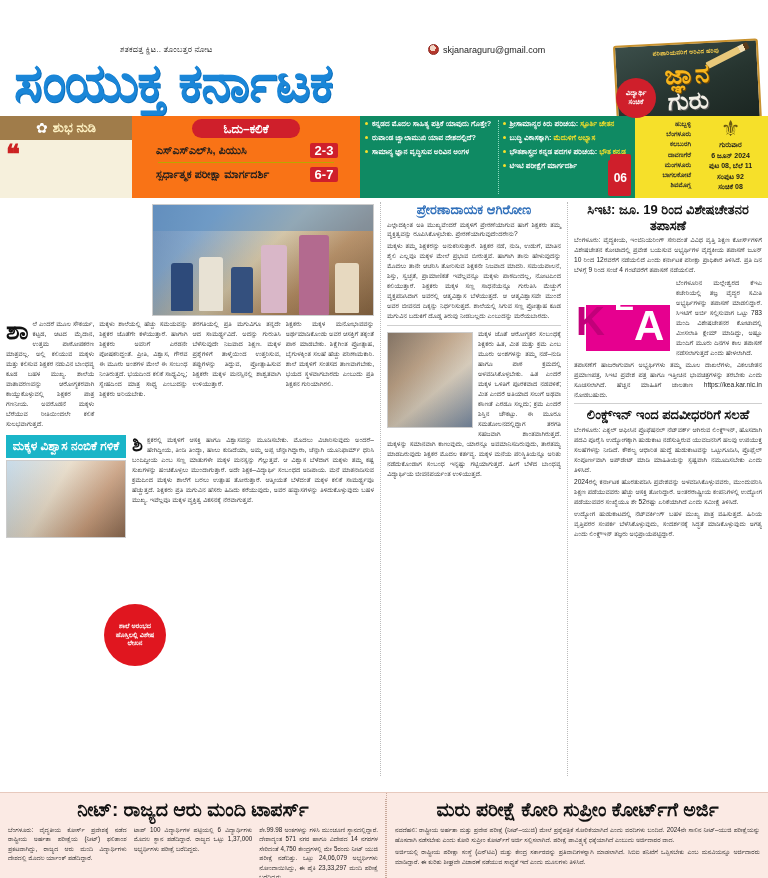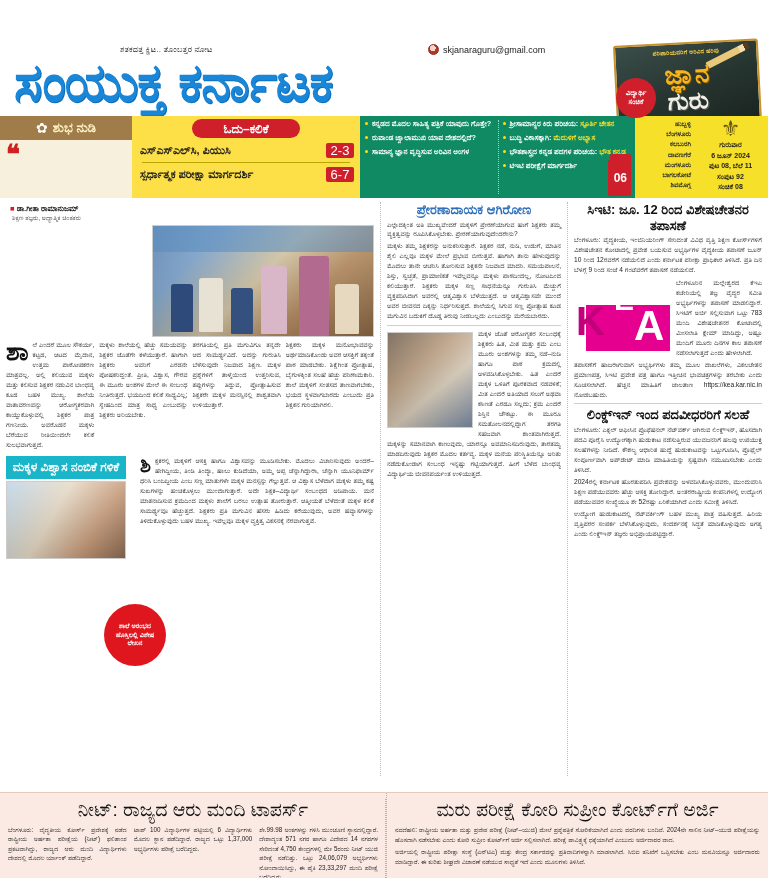--- a/index.html
+++ b/index.html
@@ -83,33 +83,33 @@
   .ix-shubha .flower { font-size: 14px; color: #fff; }
   .ix-shubha .body {
     padding: 4px 4px 2px 20px; font-size: 7.2px; color: #4a3a20;
     line-height: 1.5; text-align: center; font-weight: bold;
   }
   .ix-shubha .quote {
     position: absolute; left: 6px; top: 30px;
     font-size: 26px; color: #c22; font-weight: bold; line-height: .7;
     font-family: "Liberation Serif", serif;
   }
-  .ix-odu { width: 228px; background: #fde047; position: relative; padding: 2px 4px; }
+  .ix-odu { width: 228px; background: #f97316; position: relative; padding: 2px 20px; }
   .ix-odu .pill {
     margin: 1px auto 4px; width: 108px; height: 19px; border-radius: 10px;
     background: #cf1f2b; color: #fff; font-size: 12px; font-weight: bold;
     display: flex; align-items: center; justify-content: center;
   }
   .ix-odu .row {
     display: flex; align-items: center; justify-content: space-between;
     padding: 1px 2px 1px 4px;
   }
   .ix-odu .row .txt { font-size: 11px; font-weight: bold; color: #1d1d1d; }
   .ix-odu .num {
-    background: #cf1f2b; color: #fff; font-size: 13px; font-weight: normal;
+    background: #cf1f2b; color: #fff; font-size: 13px; font-weight: bold;
     padding: 0 4px; border-radius: 2px; min-width: 28px; text-align: center; margin-left: 8px;
   }
   .ix-odu .sep { height: 1px; background: #b9a700; margin: 3px 6px; }
   .ix-green { width: 275px; background: #0f8a63; display: flex; position: relative; }
   .ix-green .col { flex: 1; padding: 3px 3px 0 5px; }
   .ix-green .it {
     font-size: 7.3px; color: #fff; line-height: 1.35; margin-bottom: 4px;
     position: relative; padding-left: 7px; font-weight: bold;
   }
   .ix-green .it::before {
@@ -224,21 +224,21 @@
   }
 
   
   .bottom {
     position: absolute; left: 0; bottom: 0; width: 768px; height: 126px;
     background: #fbeae4; border-top: 1px solid #e7c9bd; display: flex;
   }
   .bt-left { width: 386px; padding: 6px 8px 4px; position: relative; }
   .bt-right { width: 382px; padding: 6px 8px 4px; border-left: 1px dotted #c9a99b; }
   .bt-head {
-    font-size: 19px; font-weight: normal; color: #111; text-align: center;
+    font-size: 19px; font-weight: bold; color: #111; text-align: center;
     line-height: 1.2; padding-bottom: 3px;
   }
   .bt-cols { display: flex; gap: 7px; }
   .bt-cols .c { flex: 1; font-size: 6.3px; line-height: 1.5; text-align: justify; color: #1b1b1b; }
   .bt-full { font-size: 6.3px; line-height: 1.55; text-align: justify; color: #1b1b1b; }
   .vdivide { position: absolute; right: 0; top: 6px; bottom: 6px; border-left: 1px dotted #c9a99b; }
 </style>
 </head>
 <body>
 
@@ -331,25 +331,20 @@
         <div class="dl">ಸಂಪುಟ 92</div>
         <div class="dl">ಸಂಚಿಕೆ 08</div>
       </div>
     </div>
   </div>
 
   <div class="content">
     <div class="cols">
 
       <div class="col-left">
-        <div class="byline">
-          <span class="dot">■</span>
-          <span>ಡಾ.ಗೀತಾ ರಾಮಾನುಜಮ್</span>
-          <span class="sub">ಶಿಕ್ಷಣ ತಜ್ಞರು, ಅಧ್ಯಾತ್ಮಿಕ ಚಿಂತಕರು</span>
-        </div>
 
         <div class="photo">
           <div class="figs">
             <i style="left:18px;top:58px;width:22px;height:48px;background:#2d4a7a;"></i>
             <i style="left:46px;top:52px;width:24px;height:54px;background:#e8e2d4;"></i>
             <i style="left:78px;top:62px;width:22px;height:46px;background:#34507e;"></i>
             <i style="left:108px;top:40px;width:26px;height:68px;background:#d9b7c8;"></i>
             <i style="left:146px;top:30px;width:30px;height:80px;background:#b36a8f;"></i>
             <i style="left:182px;top:58px;width:24px;height:50px;background:#e7d9c0;"></i>
             <i style="left:0;top:0;width:100%;height:26px;background:rgba(90,140,190,.55);border-radius:0;"></i>
@@ -358,21 +353,21 @@
 
         <div class="lead-body">
           <div class="c txtflow">
             <span class="dropcap">ಶಾ</span><span>ಲೆ ಎಂದರೆ ಮೂಲ ಸೌಕರ್ಯ, ಕಟ್ಟಡ, ಆಟದ ಮೈದಾನ, ಉತ್ತಮ ಪಾಠೋಪಕರಣ ಮಾತ್ರವಲ್ಲ. ಅಲ್ಲಿ ಕಲಿಯುವ ಮಕ್ಕಳು ಮತ್ತು ಕಲಿಸುವ ಶಿಕ್ಷಕರ ನಡುವಿನ ಬಾಂಧವ್ಯ ಕೂಡ ಬಹಳ ಮುಖ್ಯ. ಶಾಲೆಯ ವಾತಾವರಣವನ್ನು ಆರೋಗ್ಯಕರವಾಗಿ ಕಾಯ್ದುಕೊಳ್ಳುವಲ್ಲಿ ಶಿಕ್ಷಕರ ಪಾತ್ರ ಗಣನೀಯ. ಅವರೊಡನೆ ಮಕ್ಕಳು ಬೆರೆಯುವ ರೀತಿಯಿಂದಲೇ ಕಲಿಕೆ ಸುಲಭವಾಗುತ್ತದೆ.</span>
           </div>
           <div class="c txtflow">ಮಕ್ಕಳು ಶಾಲೆಯಲ್ಲಿ ಹೆಚ್ಚು ಸಮಯವನ್ನು ಶಿಕ್ಷಕರ ಜೊತೆಗೇ ಕಳೆಯುತ್ತಾರೆ. ಹಾಗಾಗಿ ಶಿಕ್ಷಕರು ಅವರಿಗೆ ಎರಡನೇ ಪೋಷಕರಿದ್ದಂತೆ. ಪ್ರೀತಿ, ವಿಶ್ವಾಸ, ಗೌರವ ಈ ಮೂರು ಅಂಶಗಳ ಮೇಲೆ ಈ ಸಂಬಂಧ ನಿಂತಿರುತ್ತದೆ. ಭಯದಿಂದ ಕಲಿಕೆ ಸಾಧ್ಯವಿಲ್ಲ; ಸ್ನೇಹದಿಂದ ಮಾತ್ರ ಸಾಧ್ಯ ಎಂಬುದನ್ನು ಶಿಕ್ಷಕರು ಅರಿಯಬೇಕು.</div>
           <div class="c txtflow">ತರಗತಿಯಲ್ಲಿ ಪ್ರತಿ ಮಗುವಿಗೂ ತನ್ನದೇ ಆದ ಸಾಮರ್ಥ್ಯವಿದೆ. ಅದನ್ನು ಗುರುತಿಸಿ ಬೆಳೆಸುವುದೇ ನಿಜವಾದ ಶಿಕ್ಷಣ. ಮಕ್ಕಳ ಪ್ರಶ್ನೆಗಳಿಗೆ ತಾಳ್ಮೆಯಿಂದ ಉತ್ತರಿಸುವ, ತಪ್ಪುಗಳನ್ನು ತಿದ್ದುವ, ಪ್ರೋತ್ಸಾಹಿಸುವ ಶಿಕ್ಷಕರೇ ಮಕ್ಕಳ ಮನಸ್ಸಿನಲ್ಲಿ ಶಾಶ್ವತವಾಗಿ ಉಳಿಯುತ್ತಾರೆ.</div>
           <div class="c txtflow">ಶಿಕ್ಷಕರು ಮಕ್ಕಳ ಮನೋಭಾವವನ್ನು ಅರ್ಥಮಾಡಿಕೊಂಡು ಅವರ ಆಸಕ್ತಿಗೆ ತಕ್ಕಂತೆ ಪಾಠ ಮಾಡಬೇಕು. ಶಿಕ್ಷೆಗಿಂತ ಪ್ರೋತ್ಸಾಹ, ಬೈಗುಳಕ್ಕಿಂತ ಸಲಹೆ ಹೆಚ್ಚು ಪರಿಣಾಮಕಾರಿ. ಶಾಲೆ ಮಕ್ಕಳಿಗೆ ಸಂತಸದ ತಾಣವಾಗಬೇಕು, ಭಯದ ಸ್ಥಳವಾಗಬಾರದು ಎಂಬುದು ಪ್ರತಿ ಶಿಕ್ಷಕನ ಗುರಿಯಾಗಿರಲಿ.</div>
         </div>
 
-        <div style="display:flex;gap:14px;margin-top:6px;">
+        <div style="display:flex;gap:6px;margin-top:6px;">
           <div style="width:120px;">
             <div class="teal-box">ಮಕ್ಕಳ ವಿಶ್ವಾಸ ನಂಬಿಕೆ ಗಳಿಕೆ</div>
             <div class="photo2"></div>
           </div>
           <div style="flex:1;" class="txtflow">
             <span class="dropcap" style="font-size:20px;">ಶಿ</span><span>ಕ್ಷಕರಲ್ಲಿ ಮಕ್ಕಳಿಗೆ ಆಸಕ್ತಿ ಹಾಗೂ ವಿಶ್ವಾಸವನ್ನು ಮೂಡಿಸಬೇಕು. ಮೊದಲು ವಿಚಾರಿಸುವುದು ಅಂದರೆ– ಹೇಗಿದ್ದೀಯ, ತಿಂಡಿ ತಿಂದ್ಯಾ, ಹಾಲು ಕುಡಿದೆಯಾ, ಅಮ್ಮ ಅಪ್ಪ ಚೆನ್ನಾಗಿದ್ದಾರಾ, ಚೆನ್ನಾಗಿ ಯೂನಿಫಾರ್ಮ್ ಧರಿಸಿ ಬಂದಿದ್ದೀಯ ಎಂಬ ಸಣ್ಣ ಮಾತುಗಳೇ ಮಕ್ಕಳ ಮನಸ್ಸನ್ನು ಗೆಲ್ಲುತ್ತವೆ. ಆ ವಿಶ್ವಾಸ ಬೆಳೆದಾಗ ಮಕ್ಕಳು ತಮ್ಮ ಕಷ್ಟ ಸುಖಗಳನ್ನು ಹಂಚಿಕೊಳ್ಳಲು ಮುಂದಾಗುತ್ತಾರೆ. ಅದೇ ಶಿಕ್ಷಕ–ವಿದ್ಯಾರ್ಥಿ ಸಂಬಂಧದ ಅಡಿಪಾಯ.</span>
             <span>ಮನೆ ಮಾತನಾಡಿಸುವ ಕ್ರಮದಿಂದ ಮಕ್ಕಳು ಶಾಲೆಗೆ ಬರಲು ಉತ್ಸಾಹ ತೋರುತ್ತಾರೆ. ಆತ್ಮೀಯತೆ ಬೆಳೆದಂತೆ ಮಕ್ಕಳ ಕಲಿಕೆ ಸಾಮರ್ಥ್ಯವೂ ಹೆಚ್ಚುತ್ತದೆ. ಶಿಕ್ಷಕರು ಪ್ರತಿ ಮಗುವಿನ ಹೆಸರು ಹಿಡಿದು ಕರೆಯುವುದು, ಅವರ ಹವ್ಯಾಸಗಳನ್ನು ತಿಳಿದುಕೊಳ್ಳುವುದು ಬಹಳ ಮುಖ್ಯ. ಇವೆಲ್ಲವೂ ಮಕ್ಕಳ ವ್ಯಕ್ತಿತ್ವ ವಿಕಸನಕ್ಕೆ ನೆರವಾಗುತ್ತವೆ.</span>
           </div>
         </div>
       </div>
@@ -383,21 +378,21 @@
         <div class="txtflow">ಮಕ್ಕಳು ತಮ್ಮ ಶಿಕ್ಷಕರನ್ನು ಅನುಕರಿಸುತ್ತಾರೆ. ಶಿಕ್ಷಕರ ನಡೆ, ನುಡಿ, ಉಡುಗೆ, ಮಾತಿನ ಶೈಲಿ ಎಲ್ಲವೂ ಮಕ್ಕಳ ಮೇಲೆ ಪ್ರಭಾವ ಬೀರುತ್ತವೆ. ಹಾಗಾಗಿ ತಾನು ಹೇಳುವುದನ್ನು ಮೊದಲು ತಾನೇ ಆಚರಿಸಿ ತೋರಿಸುವ ಶಿಕ್ಷಕನೇ ನಿಜವಾದ ಮಾದರಿ. ಸಮಯಪಾಲನೆ, ಶಿಸ್ತು, ಸ್ವಚ್ಛತೆ, ಪ್ರಾಮಾಣಿಕತೆ ಇವೆಲ್ಲವನ್ನೂ ಮಕ್ಕಳು ಪಾಠದಿಂದಲ್ಲ, ನೋಟದಿಂದ ಕಲಿಯುತ್ತಾರೆ. ಶಿಕ್ಷಕರು ಮಕ್ಕಳ ಸಣ್ಣ ಸಾಧನೆಯನ್ನೂ ಗುರುತಿಸಿ ಮೆಚ್ಚುಗೆ ವ್ಯಕ್ತಪಡಿಸಿದಾಗ ಅವರಲ್ಲಿ ಆತ್ಮವಿಶ್ವಾಸ ಬೆಳೆಯುತ್ತದೆ. ಆ ಆತ್ಮವಿಶ್ವಾಸವೇ ಮುಂದೆ ಅವರ ಜೀವನದ ದಿಕ್ಕನ್ನು ನಿರ್ಧರಿಸುತ್ತದೆ. ಶಾಲೆಯಲ್ಲಿ ಸಿಗುವ ಸಣ್ಣ ಪ್ರೋತ್ಸಾಹ ಕೂಡ ಮಗುವಿನ ಬದುಕಿಗೆ ದೊಡ್ಡ ತಿರುವು ನೀಡಬಲ್ಲದು ಎಂಬುದನ್ನು ಮರೆಯಬಾರದು.</div>
         <div class="rule"></div>
         <div class="txtflow" style="margin-top:3px;">
           <span class="photo3"></span>
           <span>ಮಕ್ಕಳ ಜೊತೆ ಆರೋಗ್ಯಕರ ಸಂಬಂಧಕ್ಕೆ ಶಿಕ್ಷಕರು ಹಿತ, ಮಿತ ಮತ್ತು ಕ್ರಮ ಎಂಬ ಮೂರು ಅಂಶಗಳನ್ನು ತಮ್ಮ ನಡೆ–ನುಡಿ ಹಾಗೂ ಪಾಠ ಕ್ರಮದಲ್ಲಿ ಅಳವಡಿಸಿಕೊಳ್ಳಬೇಕು. ಹಿತ ಎಂದರೆ ಮಕ್ಕಳ ಒಳಿತಿಗೆ ಪೂರಕವಾದ ನಡವಳಿಕೆ; ಮಿತ ಎಂದರೆ ಅತಿಯಾದ ಸಲುಗೆ ಅಥವಾ ಕಠಿಣತೆ ಎರಡೂ ಸಲ್ಲದು; ಕ್ರಮ ಎಂದರೆ ಶಿಸ್ತಿನ ಚೌಕಟ್ಟು. ಈ ಮೂರೂ ಸಮತೋಲನದಲ್ಲಿದ್ದಾಗ ತರಗತಿ ಸಹಜವಾಗಿ ಶಾಂತವಾಗಿರುತ್ತದೆ.</span>
           <span>ಮಕ್ಕಳನ್ನು ಸಮಾನವಾಗಿ ಕಾಣುವುದು, ಯಾರನ್ನೂ ಅವಮಾನಿಸದಿರುವುದು, ತಾರತಮ್ಯ ಮಾಡದಿರುವುದು ಶಿಕ್ಷಕರ ಮೊದಲ ಕರ್ತವ್ಯ. ಮಕ್ಕಳ ಮನೆಯ ಪರಿಸ್ಥಿತಿಯನ್ನೂ ಅರಿತು ನಡೆದುಕೊಂಡಾಗ ಸಂಬಂಧ ಇನ್ನಷ್ಟು ಗಟ್ಟಿಯಾಗುತ್ತದೆ. ಹೀಗೆ ಬೆಳೆದ ಬಾಂಧವ್ಯ ವಿದ್ಯಾರ್ಥಿಯ ಜೀವನಪರ್ಯಂತ ಉಳಿಯುತ್ತದೆ.</span>
         </div>
       </div>
 
       <div class="col-right">
-        <div class="sec-head blk">ಸಿಇಟಿ: ಜೂ. 12 ರಿಂದ ವಿಶೇಷಚೇತನರ ತಪಾಸಣೆ</div>
+        <div class="sec-head blk">ಸಿಇಟಿ: ಜೂ. 19 ರಿಂದ ವಿಶೇಷಚೇತನರ ತಪಾಸಣೆ</div>
         <div class="txtflow">ಬೆಂಗಳೂರು: ವೈದ್ಯಕೀಯ, ಇಂಜಿನಿಯರಿಂಗ್ ಸೇರಿದಂತೆ ವಿವಿಧ ವೃತ್ತಿ ಶಿಕ್ಷಣ ಕೋರ್ಸ್‌ಗಳಿಗೆ ವಿಶೇಷಚೇತನ ಕೋಟಾದಲ್ಲಿ ಪ್ರವೇಶ ಬಯಸುವ ಅಭ್ಯರ್ಥಿಗಳ ವೈದ್ಯಕೀಯ ತಪಾಸಣೆ ಜೂನ್ 10 ರಿಂದ 12ರವರೆಗೆ ನಡೆಯಲಿದೆ ಎಂದು ಕರ್ನಾಟಕ ಪರೀಕ್ಷಾ ಪ್ರಾಧಿಕಾರ ತಿಳಿಸಿದೆ. ಪ್ರತಿ ದಿನ ಬೆಳಗ್ಗೆ 9 ರಿಂದ ಸಂಜೆ 4 ಗಂಟೆವರೆಗೆ ತಪಾಸಣೆ ನಡೆಯಲಿದೆ.</div>
         <div class="txtflow" style="margin-top:3px;">
           <span class="kea">
             <span class="band"></span>
             <span class="k">K</span>
             <span class="e">E</span>
             <span class="a">A</span>
           </span>
           <span>ಬೆಂಗಳೂರಿನ ಮಲ್ಲೇಶ್ವರದ ಕೆಇಎ ಕಚೇರಿಯಲ್ಲಿ ತಜ್ಞ ವೈದ್ಯರ ಸಮಿತಿ ಅಭ್ಯರ್ಥಿಗಳನ್ನು ತಪಾಸಣೆ ಮಾಡಲಿದ್ದಾರೆ. ಸಿಇಟಿಗೆ ಅರ್ಜಿ ಸಲ್ಲಿಸುವಾಗ ಒಟ್ಟು 783 ಮಂದಿ ವಿಶೇಷಚೇತನರ ಕೋಟಾದಲ್ಲಿ ಮೀಸಲಾತಿ ಕ್ಲೇಮ್ ಮಾಡಿದ್ದು, ಅಷ್ಟೂ ಮಂದಿಗೆ ಮೂರು ದಿನಗಳ ಕಾಲ ತಪಾಸಣೆ ನಡೆಸಲಾಗುತ್ತದೆ ಎಂದು ಹೇಳಲಾಗಿದೆ.</span>
         </div>

